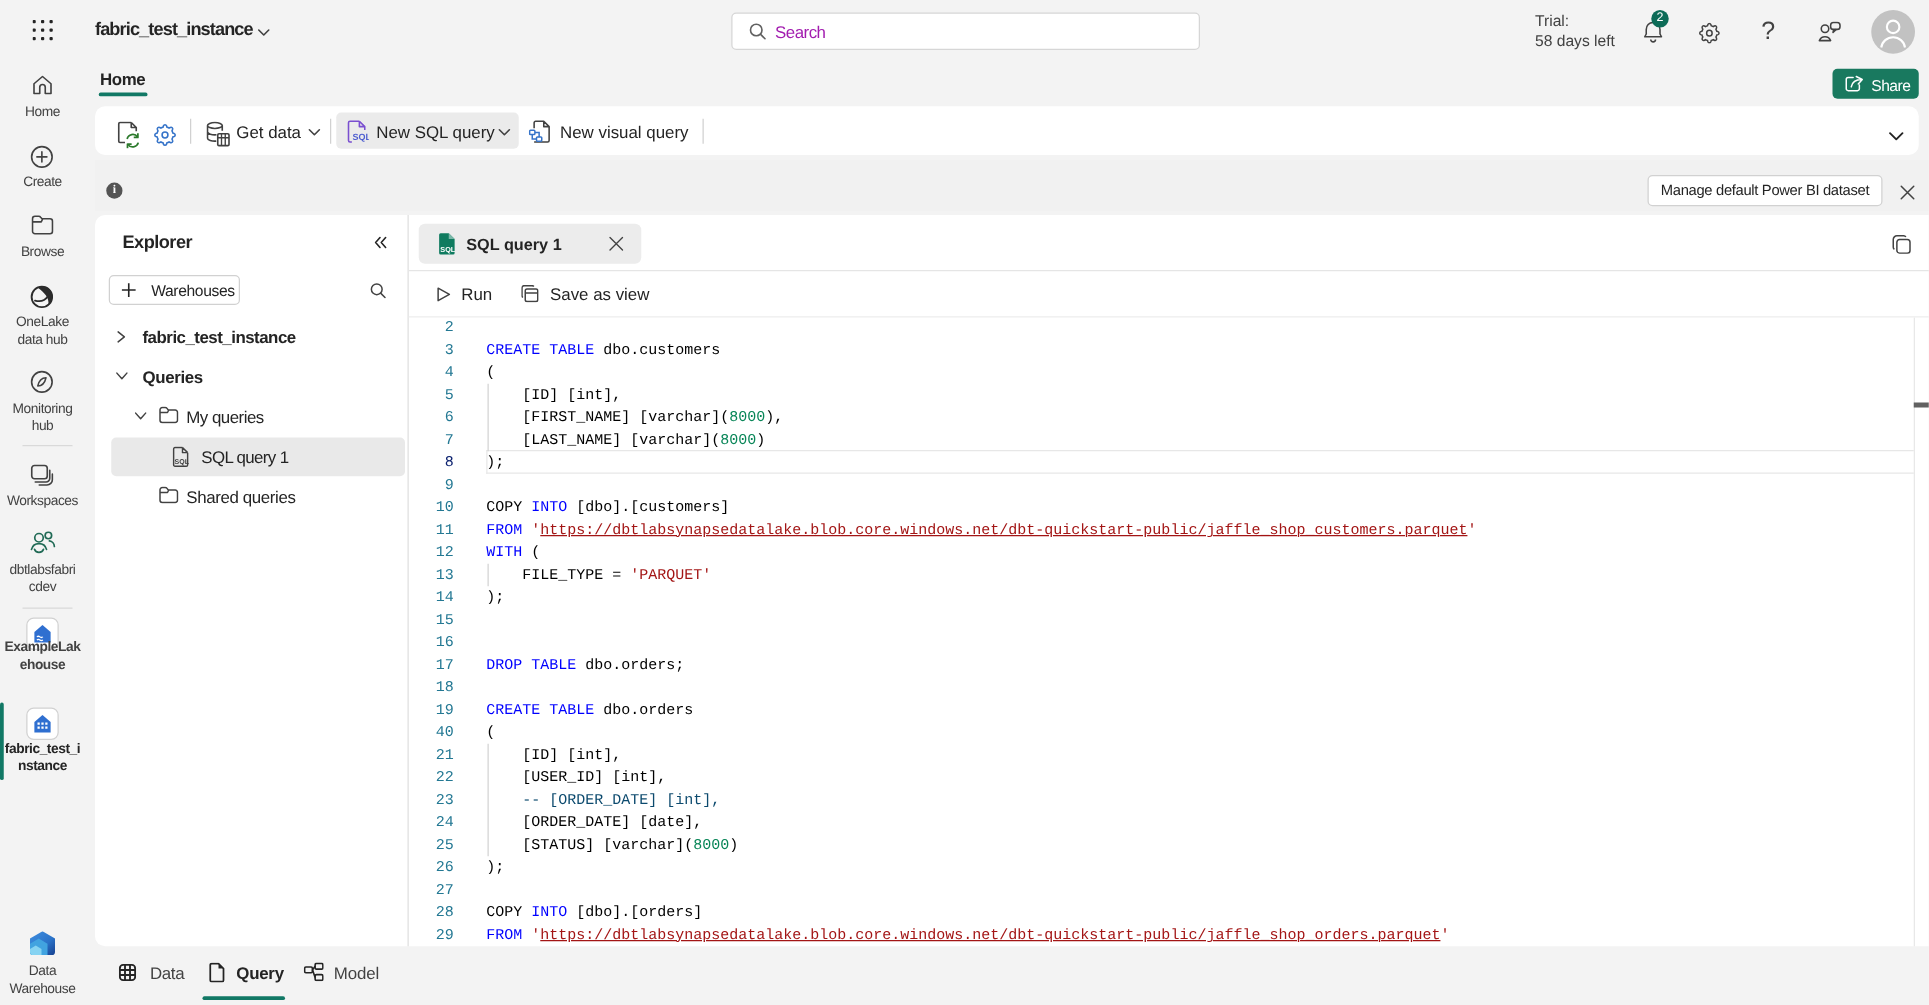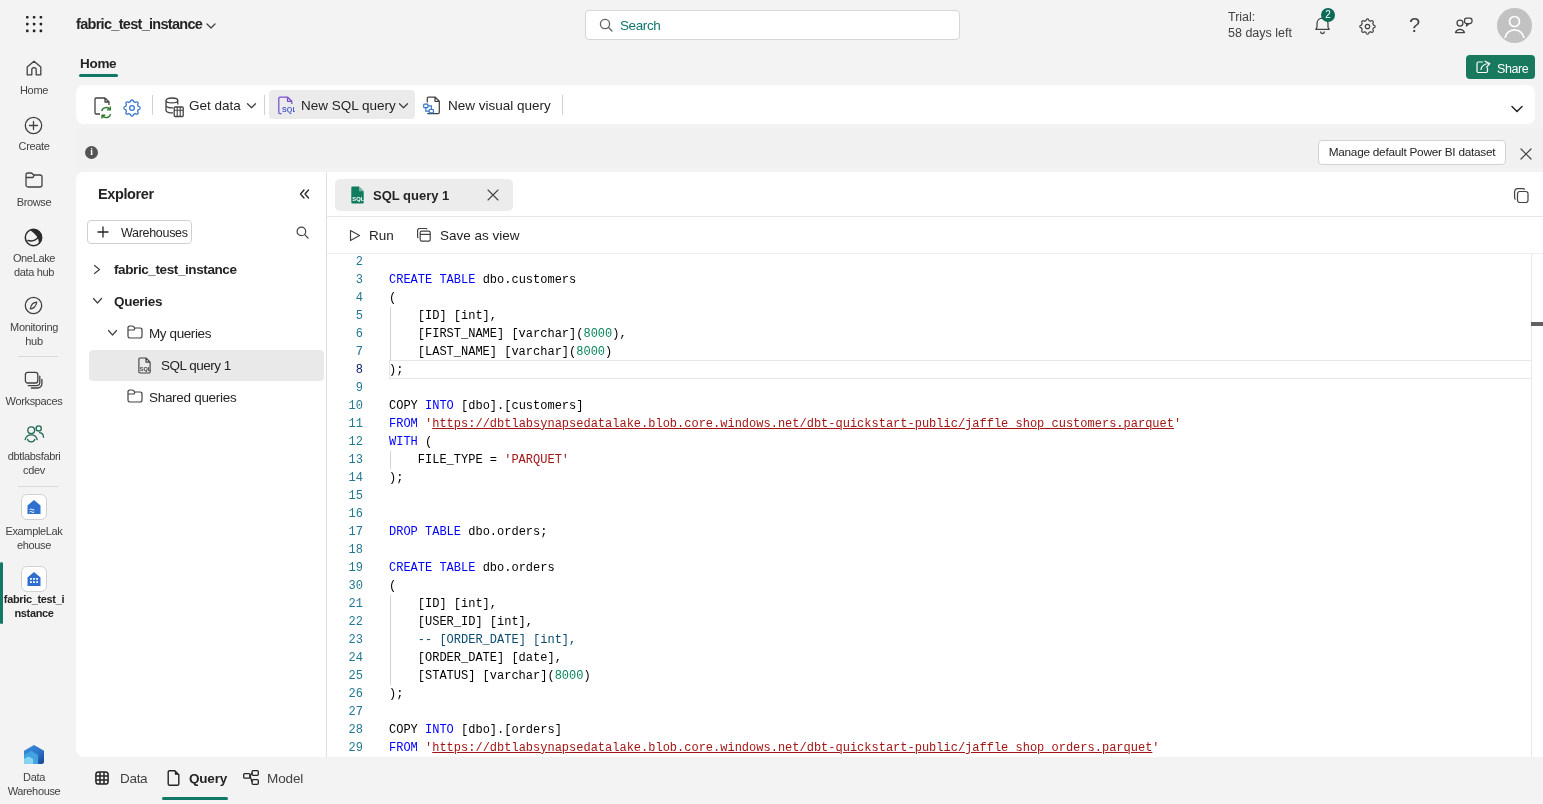--- a/index.html
+++ b/index.html
@@ -35,21 +35,21 @@
   <div class="abs" style="left:76px;top:16px;font-size:14.5px;font-weight:600;letter-spacing:-0.7px;color:#242424;">fabric_test_instance</div>
   <svg class="abs" style="left:205px;top:20px" width="12" height="12" viewBox="0 0 12 12">
       <path d="M2 4 L6 8 L10 4" fill="none" stroke="#424242" stroke-width="1.3" stroke-linecap="round" stroke-linejoin="round"></path>
     </svg>
 
   <div class="abs" style="left:585px;top:10px;width:375px;height:30px;background:#fff;border:1px solid #d6d6d6;border-radius:4px;"></div>
   <svg class="abs" style="left:599px;top:18px" width="14" height="14" viewBox="0 0 14 14">
       <circle cx="6" cy="6" r="4.6" fill="none" stroke="#616161" stroke-width="1.3"></circle>
       <path d="M9.5 9.5 L13 13" stroke="#616161" stroke-width="1.3" stroke-linecap="round"></path>
     </svg>
-  <div class="abs" style="left:620px;top:18px;font-size:13.5px;letter-spacing:-0.4px;color:#0f766e;">Search</div>
+  <div class="abs" style="left:620px;top:18px;font-size:13.5px;letter-spacing:-0.4px;color:#a21caf;">Search</div>
 
   <div class="abs" style="left:1228px;top:10px;font-size:12.5px;color:#424242;line-height:15.5px;">Trial:<br>58 days left</div>
 
   <svg class="abs" style="left:1313px;top:16px" width="19" height="19" viewBox="0 0 19 19">
     <path d="M9.5 2 C6.2 2 4 4.4 4 7.6 L4 11.2 L2.8 13.4 L16.2 13.4 L15 11.2 L15 7.6 C15 4.4 12.8 2 9.5 2 Z" fill="none" stroke="#424242" stroke-width="1.25" stroke-linejoin="round"></path>
     <path d="M7.6 15.6 a1.9 1.9 0 0 0 3.8 0" fill="none" stroke="#424242" stroke-width="1.25"></path>
   </svg>
   <div class="abs" style="left:1321px;top:8px;width:14px;height:14px;border-radius:50%;background:#0c6b57;color:#fff;font-size:10px;text-align:center;line-height:14px;">2</div>
 
   <svg class="abs" style="left:1359px;top:18px" width="17" height="17" viewBox="0 0 20 20">
@@ -120,21 +120,21 @@
   </svg>
   <div class="abs lbl" style="left:0px;top:450px;width:68px;">dbtlabsfabri<br>cdev</div>
 
   <div class="abs" style="left:18px;top:486px;width:40px;height:1px;background:#d9d9d9;"></div>
 
   <div class="abs" style="left:21px;top:494px;width:26px;height:26px;background:#fff;border:1px solid #d1d1d1;border-radius:6px;"></div>
   <svg class="abs" style="left:26px;top:499px" width="16" height="16" viewBox="0 0 16 16">
     <path d="M8 1 L14.5 6.5 L14.5 15 L1.5 15 L1.5 6.5 Z" fill="#2f6fd0"></path>
     <path d="M3.5 10.5 q1.2-1 2.4 0 t2.4 0 M3.5 13 q1.2-1 2.4 0 t2.4 0" stroke="#fff" stroke-width="1" fill="none"></path>
   </svg>
-  <div class="abs lbl" style="left:0px;top:525px;width:68px;">ExampleLak<br>ehouse</div>
+  <div class="abs lbl" style="left:0px;top:512px;width:68px;font-weight:bold;">ExampleLak<br>ehouse</div>
 
   <div class="abs" style="left:0px;top:562px;width:3px;height:62px;background:#117865;border-radius:2px;"></div>
   <div class="abs" style="left:21px;top:566px;width:26px;height:26px;background:#fff;border:1px solid #d1d1d1;border-radius:6px;"></div>
   <svg class="abs" style="left:26px;top:571px" width="16" height="16" viewBox="0 0 16 16">
     <path d="M8 1 L14.5 6.5 L14.5 15 L1.5 15 L1.5 6.5 Z" fill="#2f6fd0"></path>
     <g fill="#fff">
         <rect x="4" y="7" width="1.8" height="1.8"></rect>
         <rect x="7.1" y="7" width="1.8" height="1.8"></rect>
         <rect x="10.2" y="7" width="1.8" height="1.8"></rect>
         <rect x="4" y="10.2" width="1.8" height="1.8"></rect>
@@ -291,21 +291,21 @@
   <div class="ln" style="top:397px">10</div>
   <div class="ln" style="top:415px">11</div>
   <div class="ln" style="top:433px">12</div>
   <div class="ln" style="top:451px">13</div>
   <div class="ln" style="top:469px">14</div>
   <div class="ln" style="top:487px">15</div>
   <div class="ln" style="top:505px">16</div>
   <div class="ln" style="top:523px">17</div>
   <div class="ln" style="top:541px">18</div>
   <div class="ln" style="top:559px">19</div>
-  <div class="ln" style="top:577px">30</div>
+  <div class="ln" style="top:577px">40</div>
   <div class="ln" style="top:595px">21</div>
   <div class="ln" style="top:613px">22</div>
   <div class="ln" style="top:631px">23</div>
   <div class="ln" style="top:649px">24</div>
   <div class="ln" style="top:667px">25</div>
   <div class="ln" style="top:685px">26</div>
   <div class="ln" style="top:703px">27</div>
   <div class="ln" style="top:721px">28</div>
   <div class="ln" style="top:739px">29</div>
 

